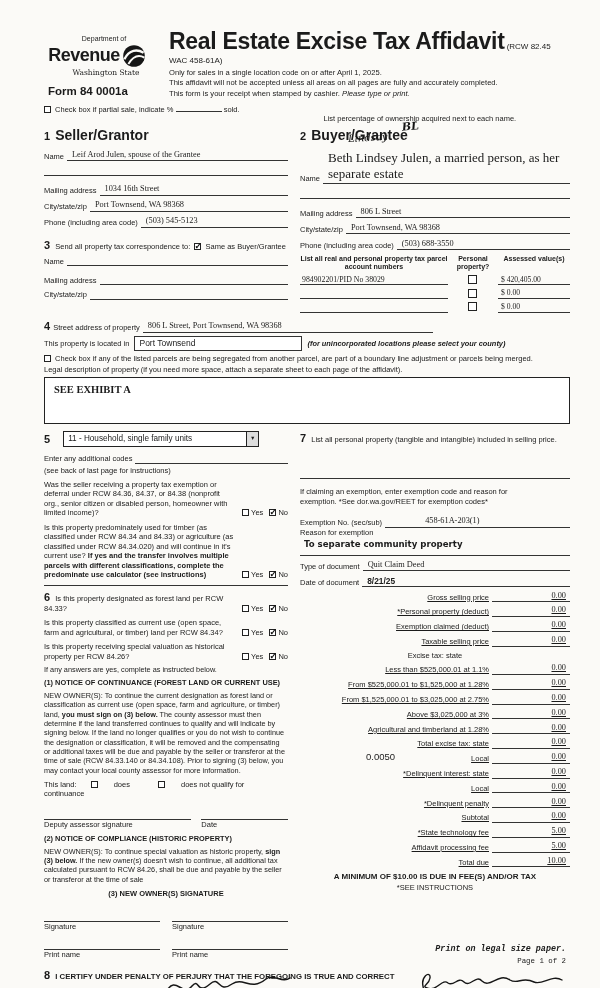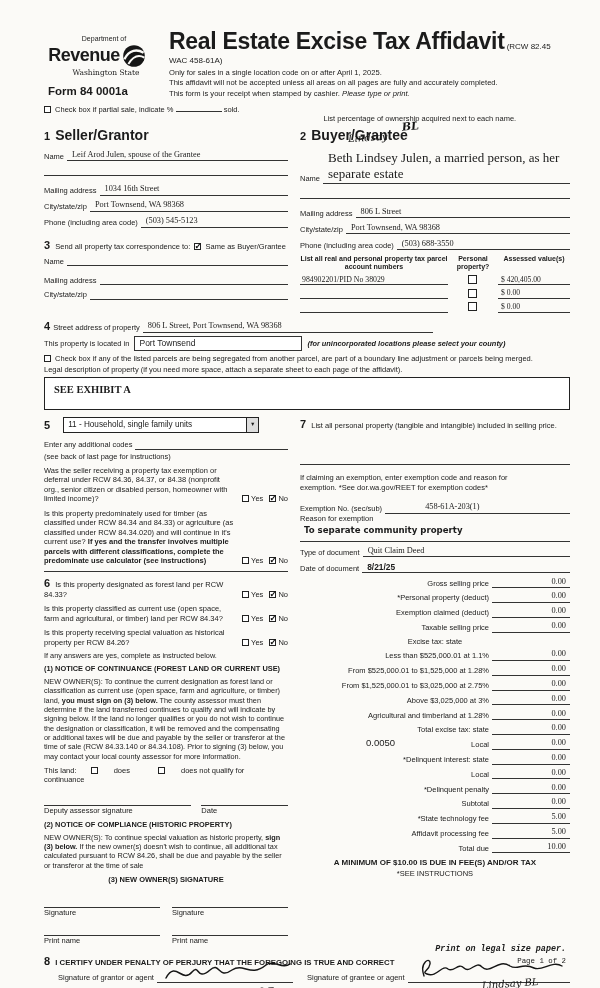--- a/index.html
+++ b/index.html
@@ -47,21 +47,21 @@
   .ph1{flex:1;} .ph2{width:50px; flex:none;} .ph3{width:72px; flex:none;}
   .prow{display:flex; align-items:flex-end; margin-top:3px;}
   .pnum{flex:1; border-bottom:1px solid #333; min-height:10px; padding-left:2px;}
   .pcb{width:50px; flex:none; text-align:center;}
   .pval{width:72px; flex:none; border-bottom:1px solid #333; min-height:10px; padding-left:3px;}
   
   .sec4{margin-top:6px;}
   .locrow{display:flex; align-items:center; margin-top:3px;}
   .locbox{border:1px solid #333; width:168px; padding:1px 4px; font-size:8.5px; margin:0 5px; background:#fff;}
   .locnote{font-weight:bold; font-style:italic; font-size:7.4px;}
-  .legalbox{border:1.3px solid #222; height:33px; margin-top:2px; padding:5px 9px; background:#fff;}
+  .legalbox{border:1.3px solid #222; height:47px; margin-top:2px; padding:5px 9px; background:#fff;}
   .legaltext{font-family:"Liberation Serif",serif; font-weight:bold; font-size:10.5px;}
   
   .cols2{margin-top:7px;}
   .dd{display:inline-flex; border:1.3px solid #222; width:196px; background:#fff; margin-left:10px;}
   .ddtext{flex:1; padding:1.5px 4px; font-size:8.2px;}
   .ddarrow{width:12px; border-left:1px solid #222; background:#ddd; text-align:center; font-size:5.5px; line-height:12px; flex:none;}
   .qrow{display:flex; margin-top:4.5px;}
   .qtext{flex:1; padding-right:4px;}
   .qboxes{white-space:nowrap; flex:none; align-self:flex-end;}
   .qboxes .cb{margin-left:4px;}
@@ -69,21 +69,21 @@
   .para{margin-top:3.5px; font-size:7.3px;}
   .ntitle{font-weight:bold; margin-top:4px; font-size:7.4px;}
   .landrow{display:flex; margin-top:5px;}
   .landrow span{margin-right:14px;}
   .sig2{display:flex; margin-top:12px;}
   .sigcell{display:flex; flex-direction:column;}
   .sigcell .line{border-bottom:1px solid #333; height:9px;}
   .sc1{flex:1.7; margin-right:10px;} .sc2{flex:1;}
   .center{text-align:center;}
   
-  .mrow{display:flex; align-items:flex-end; margin-top:3.2px; position:relative;}
+  .mrow{display:flex; align-items:flex-end; margin-top:3.2px; position:relative;text-decoration:underline;}
   .mlabel{flex:1; text-align:right; padding-right:3px; white-space:nowrap;}
   .mval{width:78px; flex:none; border-bottom:1px solid #333; text-align:right; padding-right:4px; min-height:10px;}
   .mprefix{position:absolute; left:66px; bottom:1px; font-size:9.5px;}
   .exline{border-bottom:1px solid #333; height:10px; margin-top:14px;}
   .reason{font-family:"DejaVu Sans",sans-serif; font-weight:bold; font-size:8.6px; margin:1px 0 2px 4px;}
   .docdate{font-weight:bold; font-size:8.4px;}
   
   .certify{position:relative; margin-top:8px;}
   .cgrid{display:flex;}
   .chalf{width:50%; padding-right:14px;}

